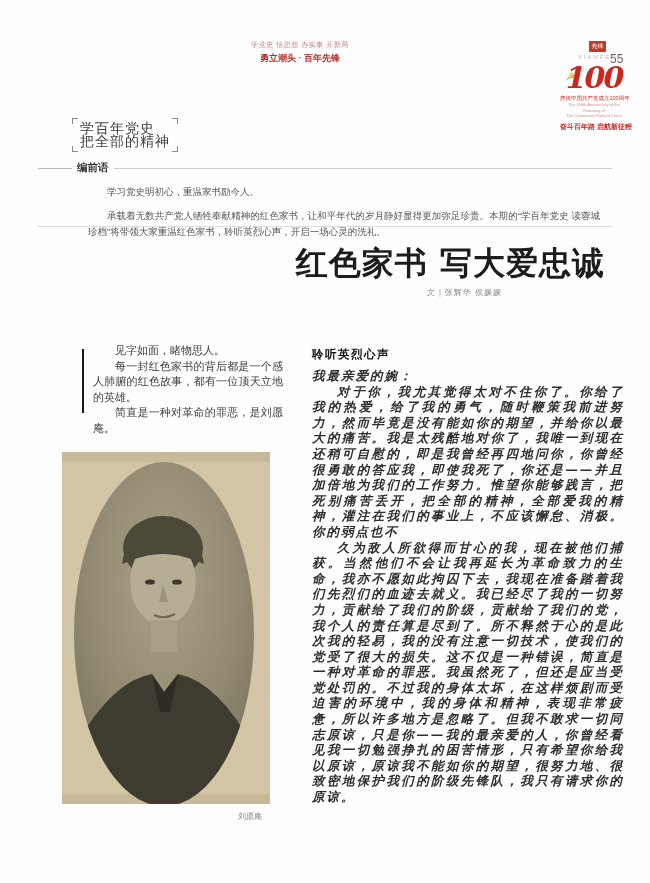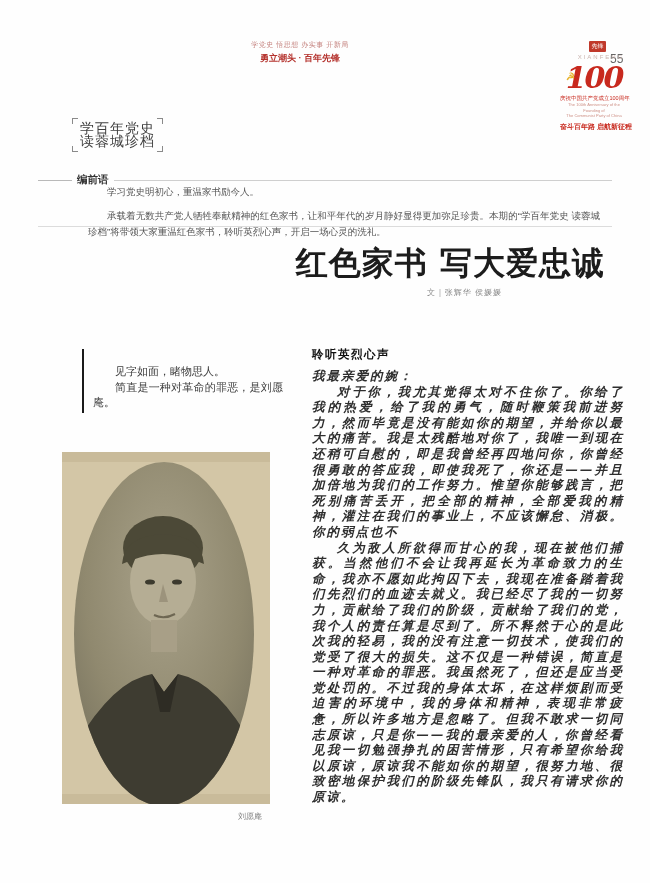--- a/index.html
+++ b/index.html
@@ -27,38 +27,38 @@
   
   .col-label{position:absolute;left:72px;top:118px;font-family:"DejaVu Serif","Liberation Serif",serif;
     font-size:14px;color:#3f3f3f;line-height:13px;padding:4px 8px;letter-spacing:1px;}
   .col-label .corner{position:absolute;width:5px;height:5px;}
   .corner.tl{top:0;left:0;border-top:1px solid #8a8a8a;border-left:1px solid #8a8a8a;}
   .corner.tr{top:0;right:0;border-top:1px solid #8a8a8a;border-right:1px solid #8a8a8a;}
   .corner.bl{bottom:0;left:0;border-bottom:1px solid #8a8a8a;border-left:1px solid #8a8a8a;}
   .corner.br{bottom:0;right:0;border-bottom:1px solid #8a8a8a;border-right:1px solid #8a8a8a;}
 
   
-  .ed-rule-row{position:absolute;left:38px;top:161px;width:574px;display:flex;align-items:center;margin-top:12px;}
+  .ed-rule-row{position:absolute;left:38px;top:161px;width:574px;display:flex;align-items:center;}
   .ed-rule-row .seg1{width:34px;height:1px;background:#b9b9b9;}
   .ed-label{margin:0 5px;font-size:10.5px;font-weight:bold;color:#333;white-space:nowrap;}
   .ed-rule-row .seg2{flex:1;height:1px;background:#cfcfcf;}
   .ed-paras{position:absolute;left:80px;top:176px;width:528px;font-size:9.5px;color:#555;line-height:16px;text-align:justify;}
   .ed-paras p{margin:8px;text-indent:2em;}
   .ed-bottom-rule{position:absolute;left:38px;top:226px;width:574px;height:1px;background:#dcdcdc;}
 
   
   .title{position:absolute;left:170px;top:242px;width:435px;text-align:right;
     font-family:"DejaVu Serif","Liberation Serif",serif;font-weight:bold;font-size:32px;
     color:#1c1c1c;letter-spacing:1px;white-space:nowrap;}
   .byline{position:absolute;left:300px;top:287px;width:202px;text-align:right;font-size:8px;color:#8a8a8a;letter-spacing:1px;}
 
   
   .intro-bar{position:absolute;left:82px;top:349px;width:2px;height:64px;background:#1a1a1a;}
-  .intro{position:absolute;left:93px;top:344px;width:190px;font-family:Liberation Serif, serif;
-    font-size:11px;color:#3c3c3c;line-height:15.5px;text-align:justify;margin-top:20px;}
+  .intro{position:absolute;left:93px;top:344px;width:190px;font-family:Liberation Mono, monospace;
+    font-size:11px;color:#3c3c3c;line-height:15.5px;text-align:justify;}
   .intro p{margin:0;text-indent:2em;}
 
   
   .photo{position:absolute;left:62px;top:452px;width:208px;height:352px;}
   .photo-caption{position:absolute;left:170px;top:811px;width:92px;text-align:right;font-size:8px;color:#7d7d7d;}
 
   
   .letter-head{position:absolute;left:312px;top:347px;font-size:11.5px;font-weight:bold;color:#111;letter-spacing:1.5px;}
   .letter{position:absolute;left:312px;top:368px;width:312px;height:486px;overflow:hidden;
     font-family:"DejaVu Serif","Liberation Serif",serif;font-style:italic;font-size:12.5px;
@@ -90,40 +90,41 @@
     <div class="logo-en">The Communist Party of China</div>
     <div class="logo-slogan">奋斗百年路 启航新征程</div>
   </div>
 
   <div class="col-label">
     <div class="corner tl"></div>
     <div class="corner tr"></div>
     <div class="corner bl"></div>
     <div class="corner br"></div>
     <div>学百年党史</div>
-    <div>读蓉城珍档</div>
+    <div>把全部的精神</div>
   </div>
 
   <div class="ed-rule-row">
     <div class="seg1"></div>
     <div class="ed-label">编前语</div>
     <div class="seg2"></div>
   </div>
   <div class="ed-paras">
     <p>学习党史明初心，重温家书励今人。</p>
     <p>承载着无数共产党人牺牲奉献精神的红色家书，让和平年代的岁月静好显得更加弥足珍贵。本期的“学百年党史 读蓉城珍档”将带领大家重温红色家书，聆听英烈心声，开启一场心灵的洗礼。</p>
   </div>
   <div class="ed-bottom-rule"></div>
 
   <div class="title">红色家书 写大爱忠诚</div>
   <div class="byline">文｜张辉华 侯媛媛</div>
 
   <div class="intro-bar"></div>
   <div class="intro">
     <p>见字如面，睹物思人。</p>
+    <p>每一封红色家书的背后都是一个感人肺腑的红色故事，都有一位顶天立地的英雄。</p>
     <p>简直是一种对革命的罪恶，是刘愿庵。</p>
   </div>
 
   <div class="photo">
     <svg width="208" height="352" viewBox="0 0 208 352" xmlns="http://www.w3.org/2000/svg">
       <defs>
         <radialGradient id="ovalg" cx="50%" cy="35%" r="80%">
           <stop offset="0%" stop-color="#a9a28a"></stop>
           <stop offset="55%" stop-color="#90896f"></stop>
           <stop offset="100%" stop-color="#6e6a58"></stop>

